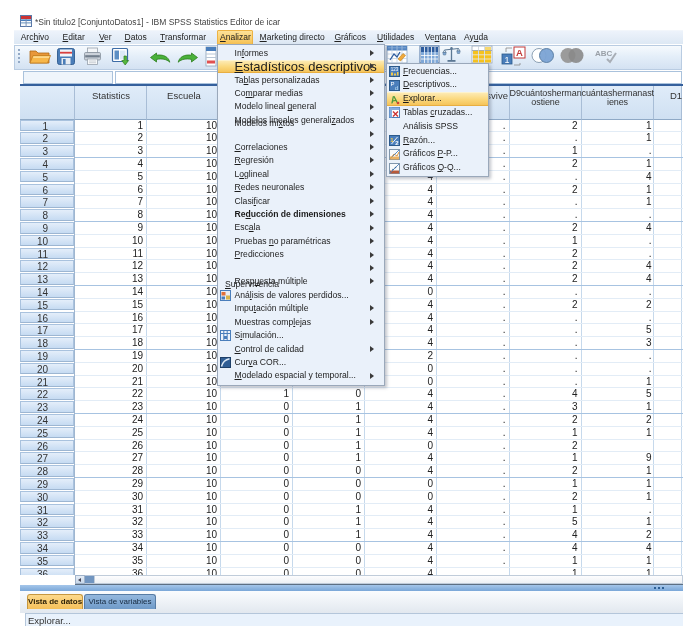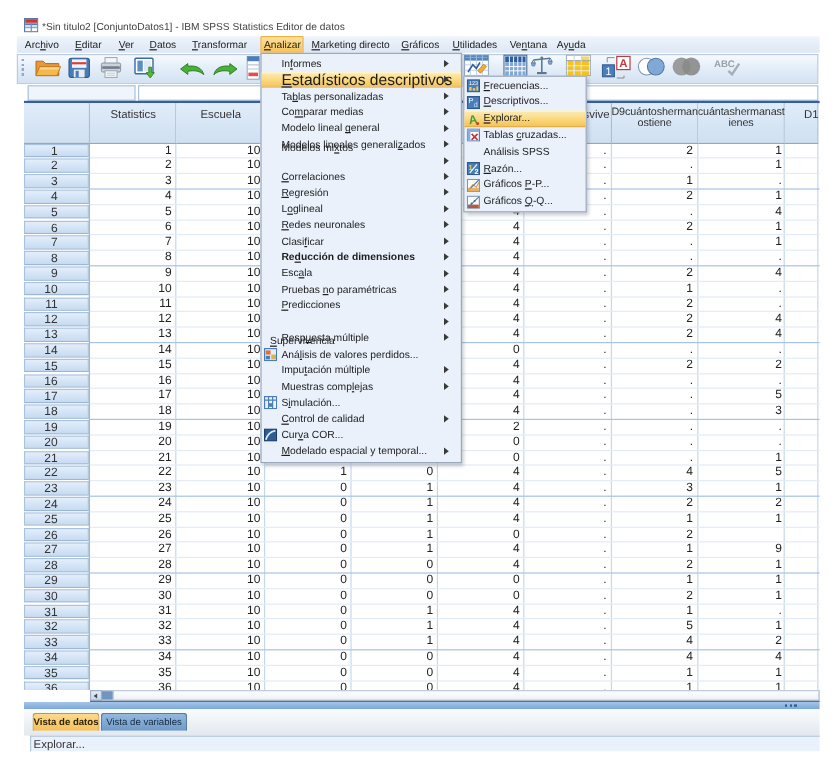--- a/index.html
+++ b/index.html
@@ -8,21 +8,21 @@
   u{text-decoration:underline;text-decoration-thickness:0.6px;text-underline-offset:1px;}
 </style></head><body>
 
 <svg class="ab" style="left:20px;top:15px" width="12" height="12" viewBox="0 0 12 12">
 <rect x="0.5" y="0.5" width="11" height="11" fill="#f8fafc" stroke="#5a79a8"></rect>
 <rect x="1" y="1" width="10" height="3" fill="#cc3333"></rect>
 <rect x="1" y="4.4" width="10" height="1.6" fill="#4a7ebb"></rect>
 <rect x="1" y="7.2" width="10" height="1.3" fill="#88aacc"></rect>
 <rect x="5.6" y="4" width="1" height="8" fill="#7b92b5"></rect>
 </svg>
-<div class="ab" style="left:35px;top:16.5px;font-size:8.5px;color:#444;">*Sin titulo2 [ConjuntoDatos1] - IBM SPSS Statistics Editor de datos</div>
+<div class="ab" style="left:35px;top:16.5px;font-size:8.5px;color:#444;">*Sin titulo2 [ConjuntoDatos1] - IBM SPSS Statistics Editor de icar</div>
 <div class="ab" style="left:14px;top:29.5px;width:669px;height:13.5px;background:linear-gradient(180deg,#edf3fb,#dde8f4);border-top:1px solid #f2f6fb;"></div>
 <div class="ab" style="left:216.5px;top:30px;width:34px;height:13px;background:linear-gradient(180deg,#fde29a,#f7c253);border:1px solid #edb344;border-radius:1px;"></div>
 <div class="ab" style="left:20.7px;top:32px;font-size:8.5px;color:#222;">Arc<u>h</u>ivo</div>
 <div class="ab" style="left:62.5px;top:32px;font-size:8.5px;color:#222;"><u>E</u>ditar</div>
 <div class="ab" style="left:98.9px;top:32px;font-size:8.5px;color:#222;"><u>V</u>er</div>
 <div class="ab" style="left:124.6px;top:32px;font-size:8.5px;color:#222;"><u>D</u>atos</div>
 <div class="ab" style="left:160.0px;top:32px;font-size:8.5px;color:#222;"><u>T</u>ransformar</div>
 <div class="ab" style="left:220.0px;top:32px;font-size:8.5px;color:#222;"><u>A</u>nalizar</div>
 <div class="ab" style="left:259.6px;top:32px;font-size:8.5px;color:#222;"><u>M</u>arketing directo</div>
 <div class="ab" style="left:334.4px;top:32px;font-size:8.5px;color:#222;"><u>G</u>ráficos</div>

